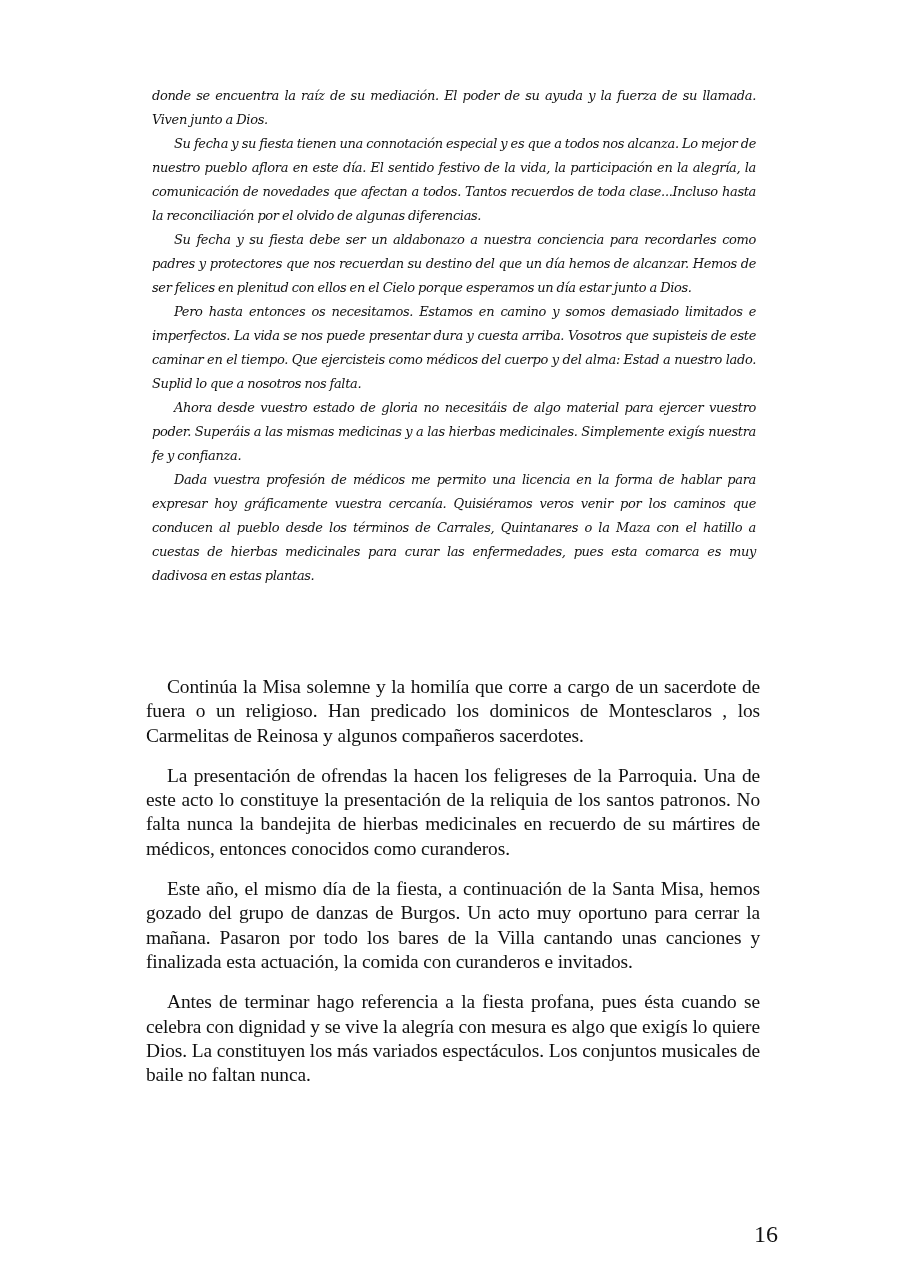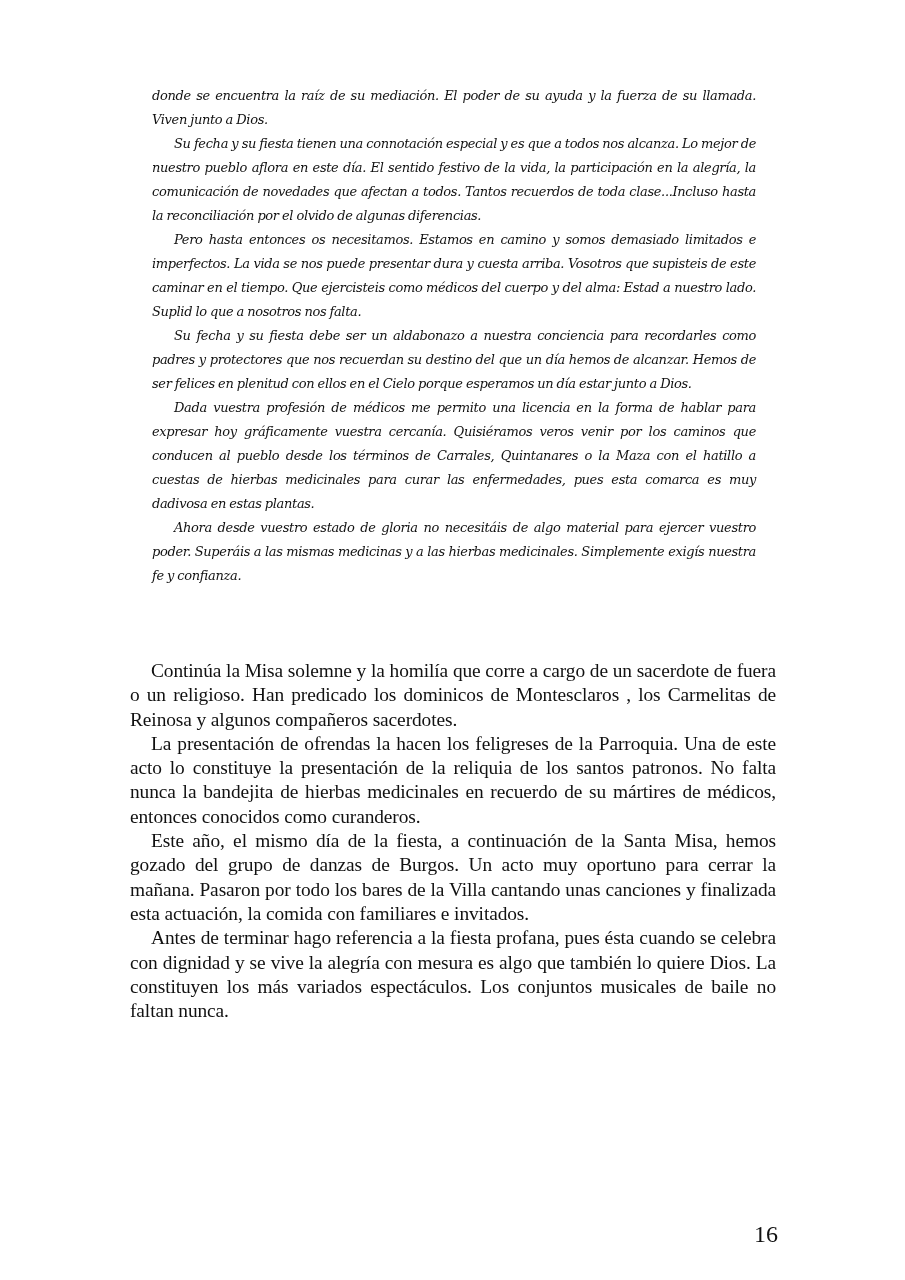--- a/index.html
+++ b/index.html
@@ -11,38 +11,38 @@
       letter-spacing: -0.35px; word-spacing: -0.5px;
     }
     .quote p { margin: 0; text-indent: 22px; }
     .quote p.first { text-indent: 0; }
     .body-text {
       position: absolute; left: 130px; top: 659px; width: 646px;
       font-family: "Liberation Serif", serif;
       font-size: 19.4px; line-height: 24.3px; text-align: justify;
       letter-spacing: -0.1px;
     }
-    .body-text p { margin: 0; text-indent: 21px; }
+    .body-text p { margin: 16px; text-indent: 21px; }
     .page-number {
       position: absolute; left: 754px; top: 1223px;
       font-family: "Liberation Serif", serif; font-size: 24px; line-height: 22px;
     }
   </style>
 </head>
 <body>
 
 <div class="quote">
   <p class="first">donde se encuentra la raíz de su mediación. El poder de su ayuda y la fuerza de su llamada. Viven junto a Dios.</p>
   <p>Su fecha y su fiesta tienen una connotación especial y es que a todos nos alcanza. Lo mejor de nuestro pueblo aflora en este día. El sentido festivo de la vida, la participación en la alegría, la comunicación de novedades que afectan a todos. Tantos recuerdos de toda clase...Incluso hasta la  reconciliación por el olvido de algunas diferencias.</p>
+  <p>Su fecha y su fiesta debe ser un aldabonazo a nuestra conciencia para recordarles como padres y protectores que nos recuerdan su destino del que un día hemos de alcanzar. Hemos de ser felices en plenitud con ellos en el Cielo porque esperamos un día estar junto a Dios.</p>
   <p>Pero hasta entonces os necesitamos. Estamos en camino y somos demasiado limitados e imperfectos. La vida se nos puede presentar dura y cuesta arriba. Vosotros que supisteis de este caminar en el tiempo. Que ejercisteis como médicos del cuerpo y del alma: Estad a nuestro lado. Suplid lo que a nosotros nos falta.</p>
-  <p>Su fecha y su fiesta debe ser un aldabonazo a nuestra conciencia para recordarles como padres y protectores que nos recuerdan su destino del que un día hemos de alcanzar. Hemos de ser felices en plenitud con ellos en el Cielo porque esperamos un día estar junto a Dios.</p>
+  <p>Ahora desde vuestro estado de gloria no necesitáis de algo material para ejercer vuestro poder. Superáis a las mismas medicinas y  a las hierbas medicinales. Simplemente exigís nuestra fe y  confianza.</p>
   <p>Dada vuestra profesión de médicos me permito una licencia en la forma de hablar para expresar hoy gráficamente  vuestra cercanía. Quisiéramos veros venir por los caminos que conducen al pueblo desde los términos de Carrales, Quintanares o la Maza con el hatillo a cuestas de hierbas medicinales para curar las enfermedades, pues esta comarca es muy dadivosa en estas plantas.</p>
-  <p>Ahora desde vuestro estado de gloria no necesitáis de algo material para ejercer vuestro poder. Superáis a las mismas medicinas y  a las hierbas medicinales. Simplemente exigís nuestra fe y  confianza.</p>
 </div>
 
 <div class="body-text">
   <p>Continúa la Misa solemne y la homilía que corre a cargo de un sacerdote de fuera o un religioso. Han predicado los dominicos de Montesclaros , los Carmelitas de Reinosa y algunos compañeros sacerdotes.</p>
   <p>La presentación de ofrendas la hacen los feligreses de la Parroquia. Una de este acto lo constituye la presentación de la reliquia de los santos patronos. No falta nunca la bandejita de hierbas medicinales en recuerdo de su mártires de médicos, entonces conocidos como curanderos.</p>
-  <p>Este año, el mismo día de la fiesta, a continuación de la Santa Misa, hemos gozado del grupo de danzas de Burgos. Un acto muy oportuno para cerrar la mañana. Pasaron por todo los bares de la Villa cantando unas canciones y  finalizada esta actuación, la comida con familiares e invitados.</p>
-  <p>Antes de terminar hago referencia a la fiesta profana, pues ésta cuando se celebra con dignidad y se vive la alegría con mesura es algo que también lo quiere Dios. La constituyen los más variados espectáculos. Los conjuntos musicales de baile no faltan nunca.</p>
+  <p>Este año, el mismo día de la fiesta, a continuación de la Santa Misa, hemos gozado del grupo de danzas de Burgos. Un acto muy oportuno para cerrar la mañana. Pasaron por todo los bares de la Villa cantando unas canciones y  finalizada esta actuación, la comida con curanderos e invitados.</p>
+  <p>Antes de terminar hago referencia a la fiesta profana, pues ésta cuando se celebra con dignidad y se vive la alegría con mesura es algo que exigís lo quiere Dios. La constituyen los más variados espectáculos. Los conjuntos musicales de baile no faltan nunca.</p>
 </div>
 
 <div class="page-number">16</div>
 
 </body></html>

